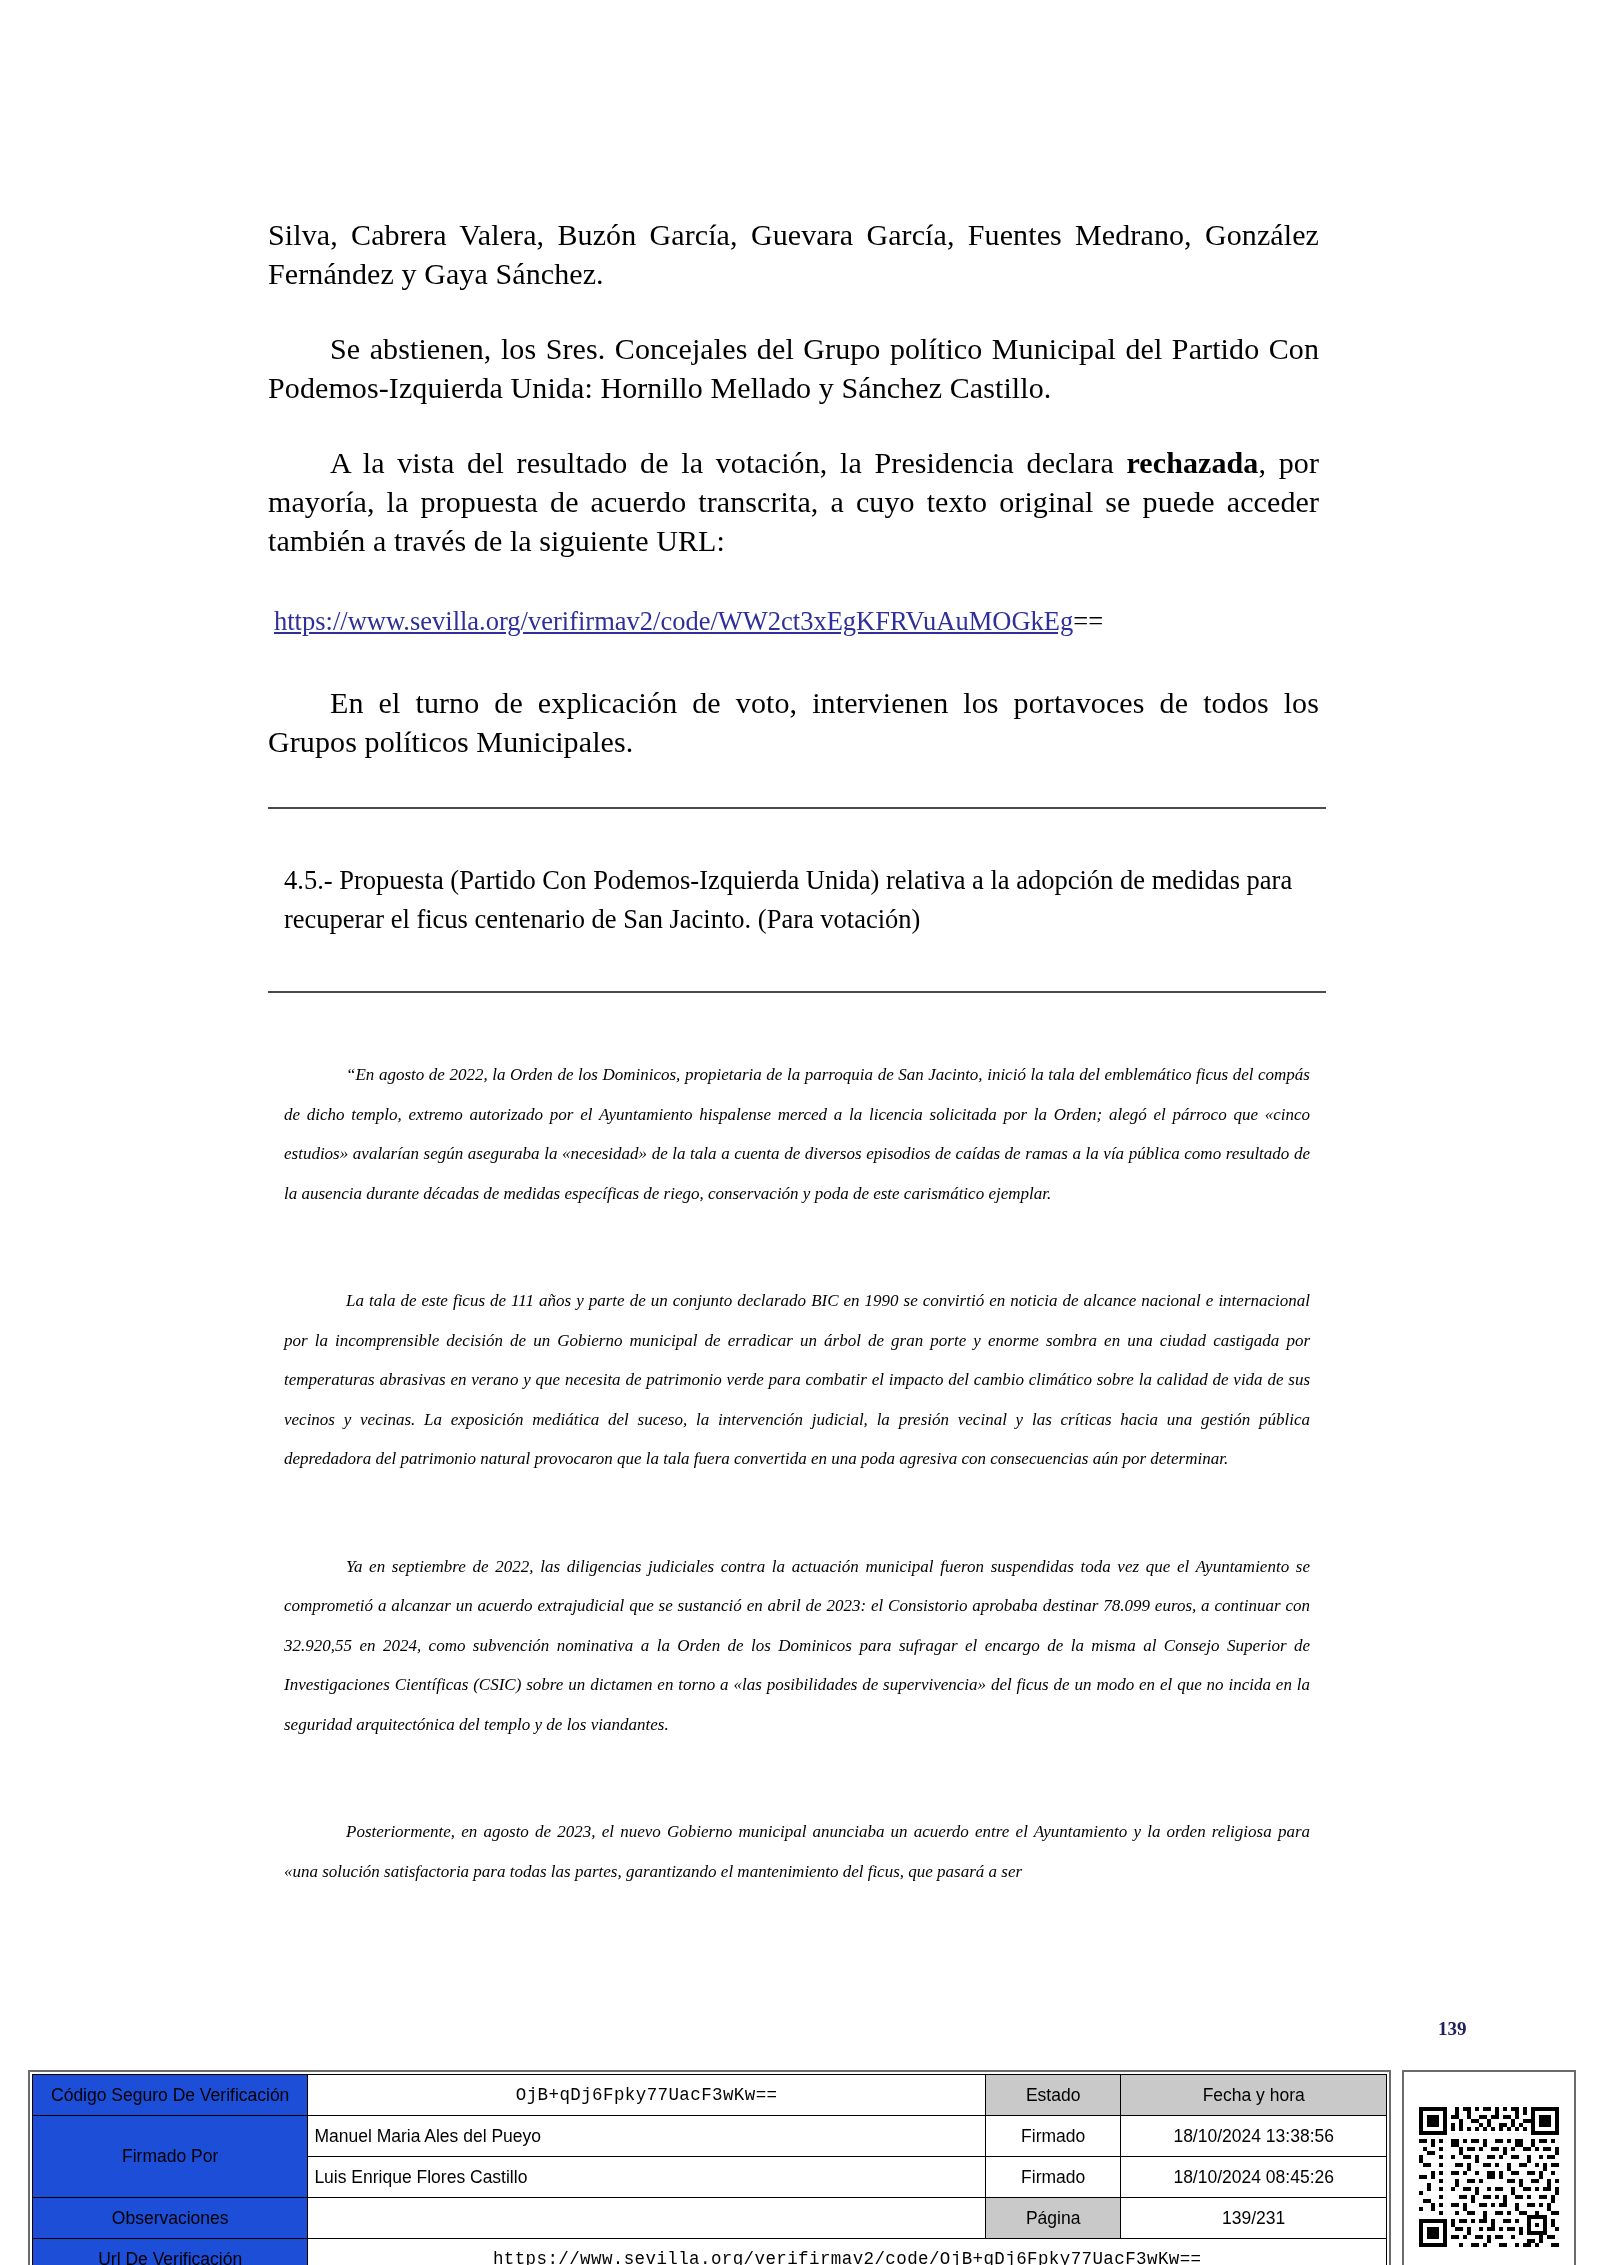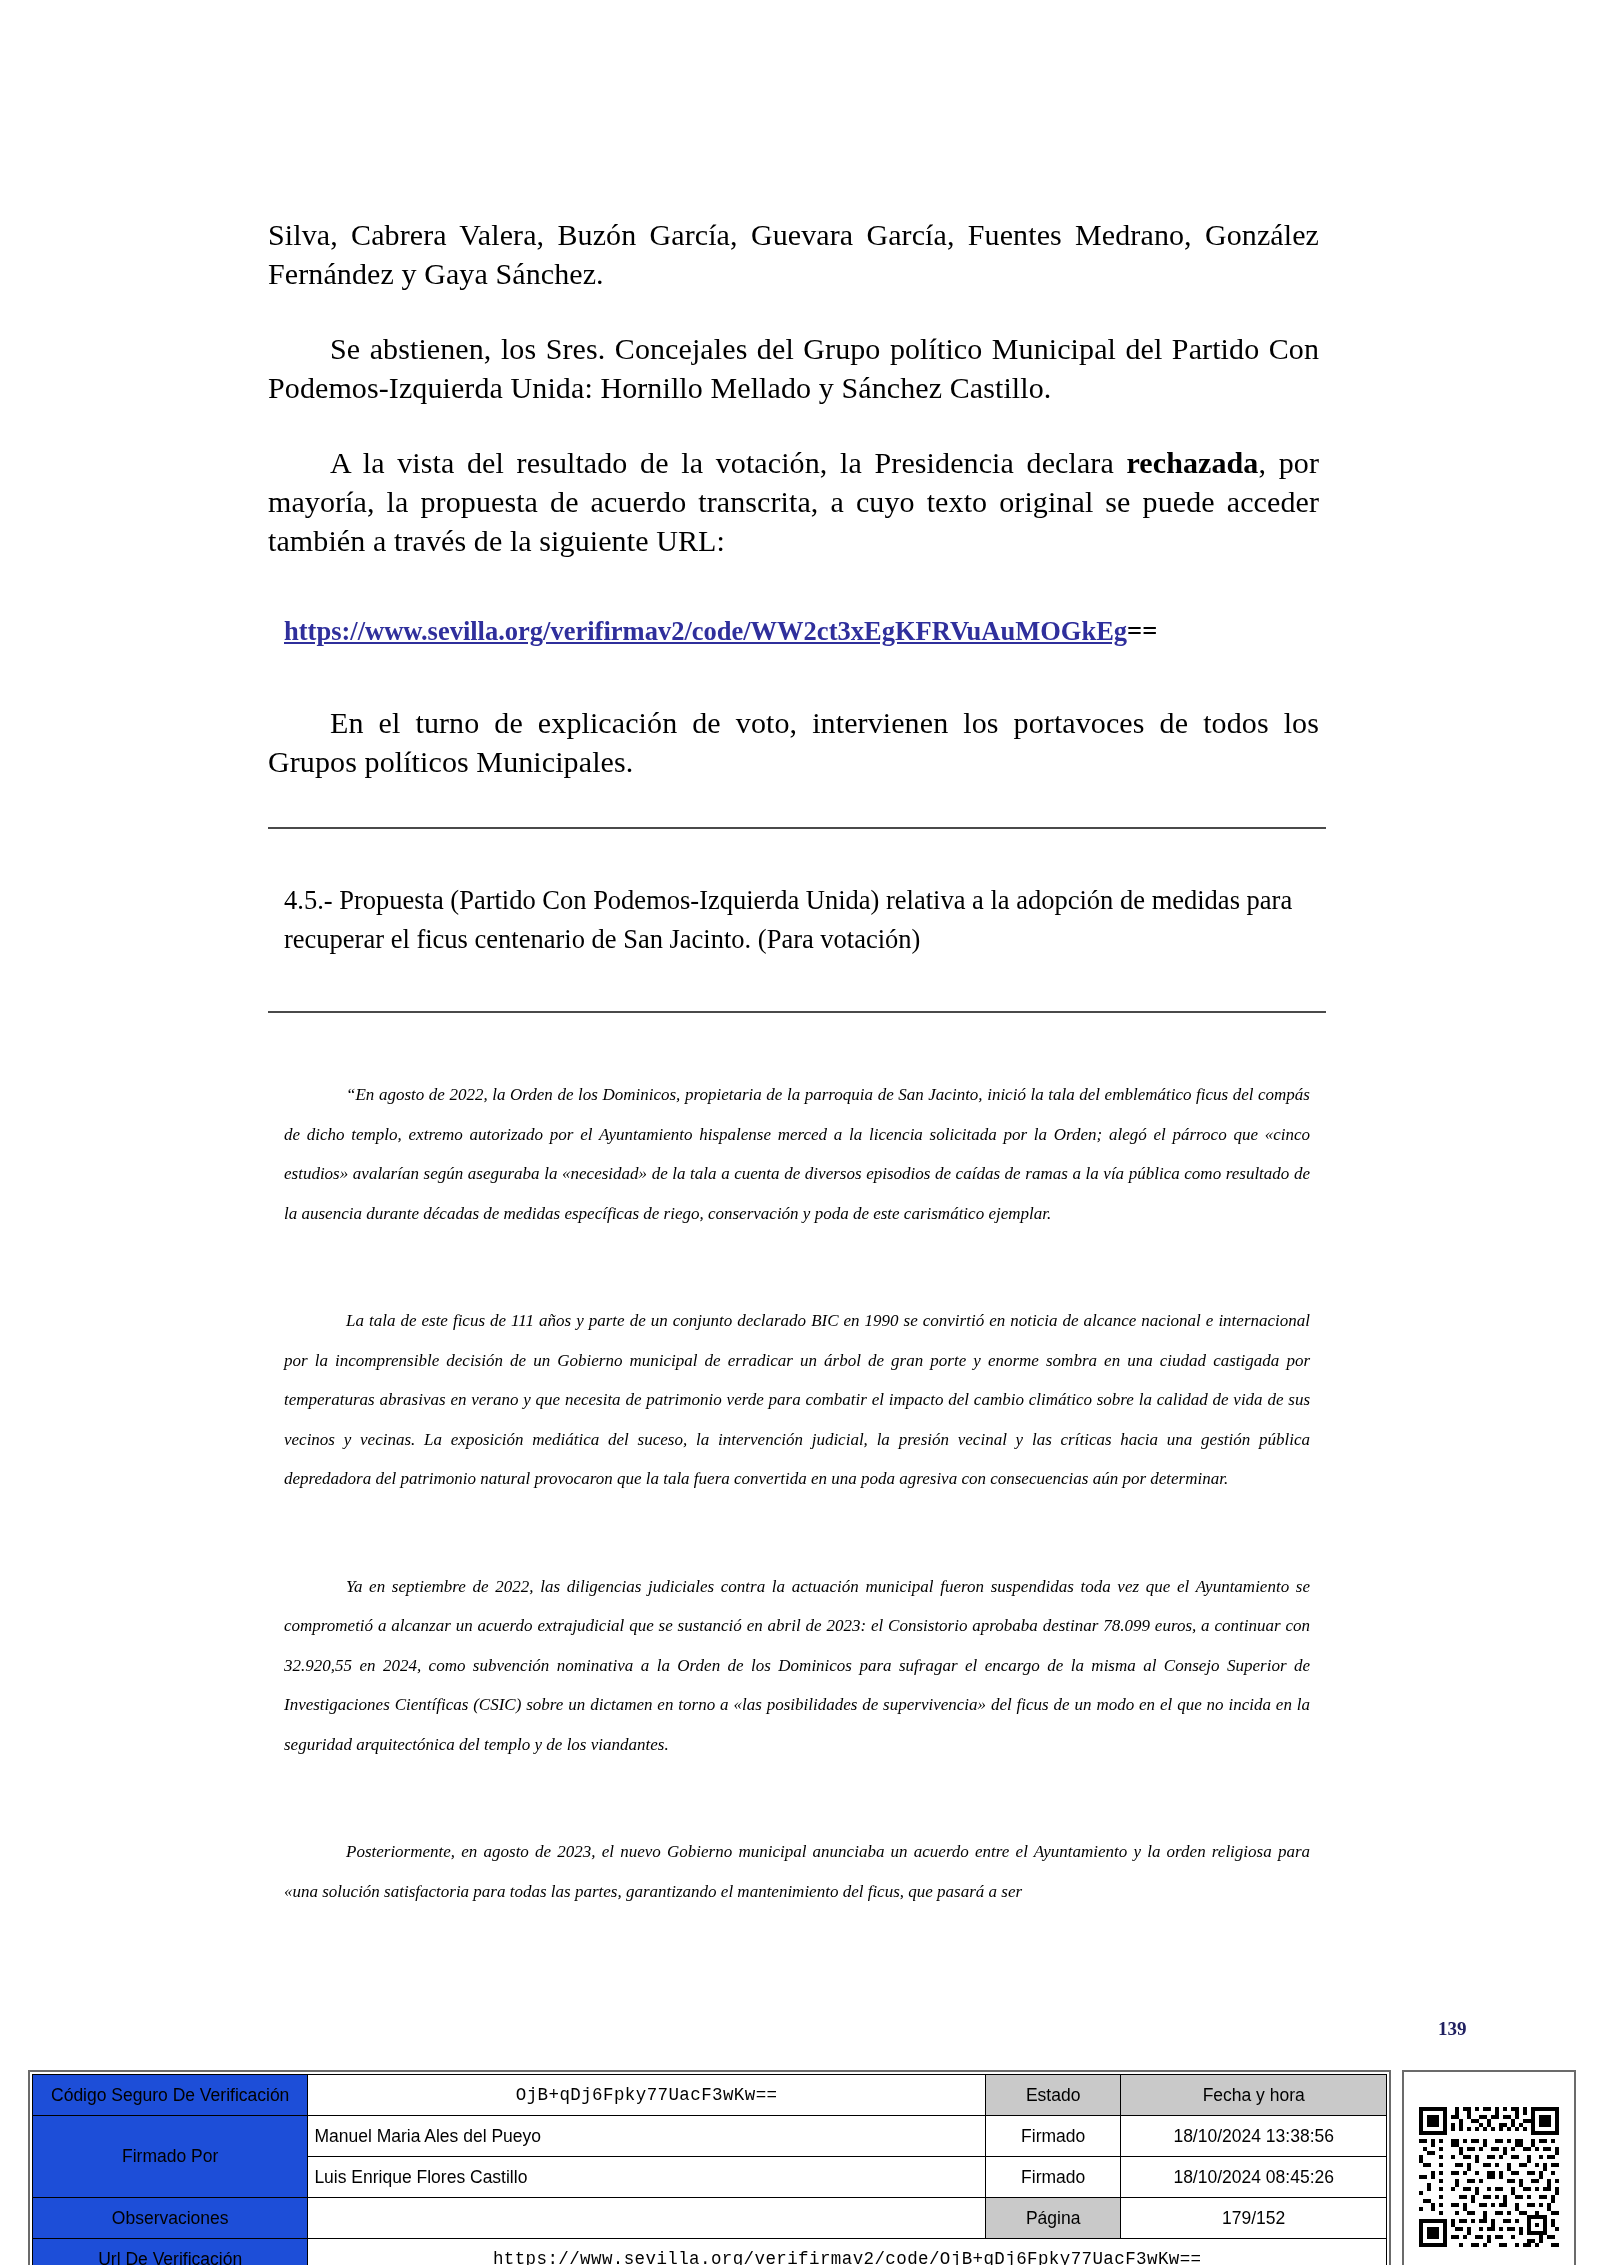--- a/index.html
+++ b/index.html
@@ -44,25 +44,24 @@
   p.body-text.indent {
     text-indent: 62px;
   }
   .gap-md { height: 36px; }
   .gap-lg { height: 46px; }
 
   .bold { font-weight: bold; }
 
   
   p.url-line {
-    margin: 16px;
+    margin: 6px;
     font-size: 26.5px;
     line-height: 39px;
     text-align: left;
-    font-weight: bold;
   }
   .doc-link {
     color: #2f2f9c;
     text-decoration: underline;
   }
   .doc-link-tail {
     color: #000000;
     text-decoration: none;
   }
 
@@ -263,21 +262,21 @@
           </tr>
           <tr>
             <td class="val-left">Luis Enrique Flores Castillo</td>
             <td class="val-center">Firmado</td>
             <td class="val-center">18/10/2024 08:45:26</td>
           </tr>
           <tr>
             <td class="lbl">Observaciones</td>
             <td class="blank"></td>
             <td class="hdr">Página</td>
-            <td class="val-center">179/152</td>
+            <td class="val-center">139/231</td>
           </tr>
           <tr>
             <td class="lbl">Url De Verificación</td>
             <td class="val-center mono" colspan="3">https://www.sevilla.org/verifirmav2/code/OjB+qDj6Fpky77UacF3wKw==</td>
           </tr>
         </tbody>
       </table>
     </div>
 
     <div class="qr-outer">

